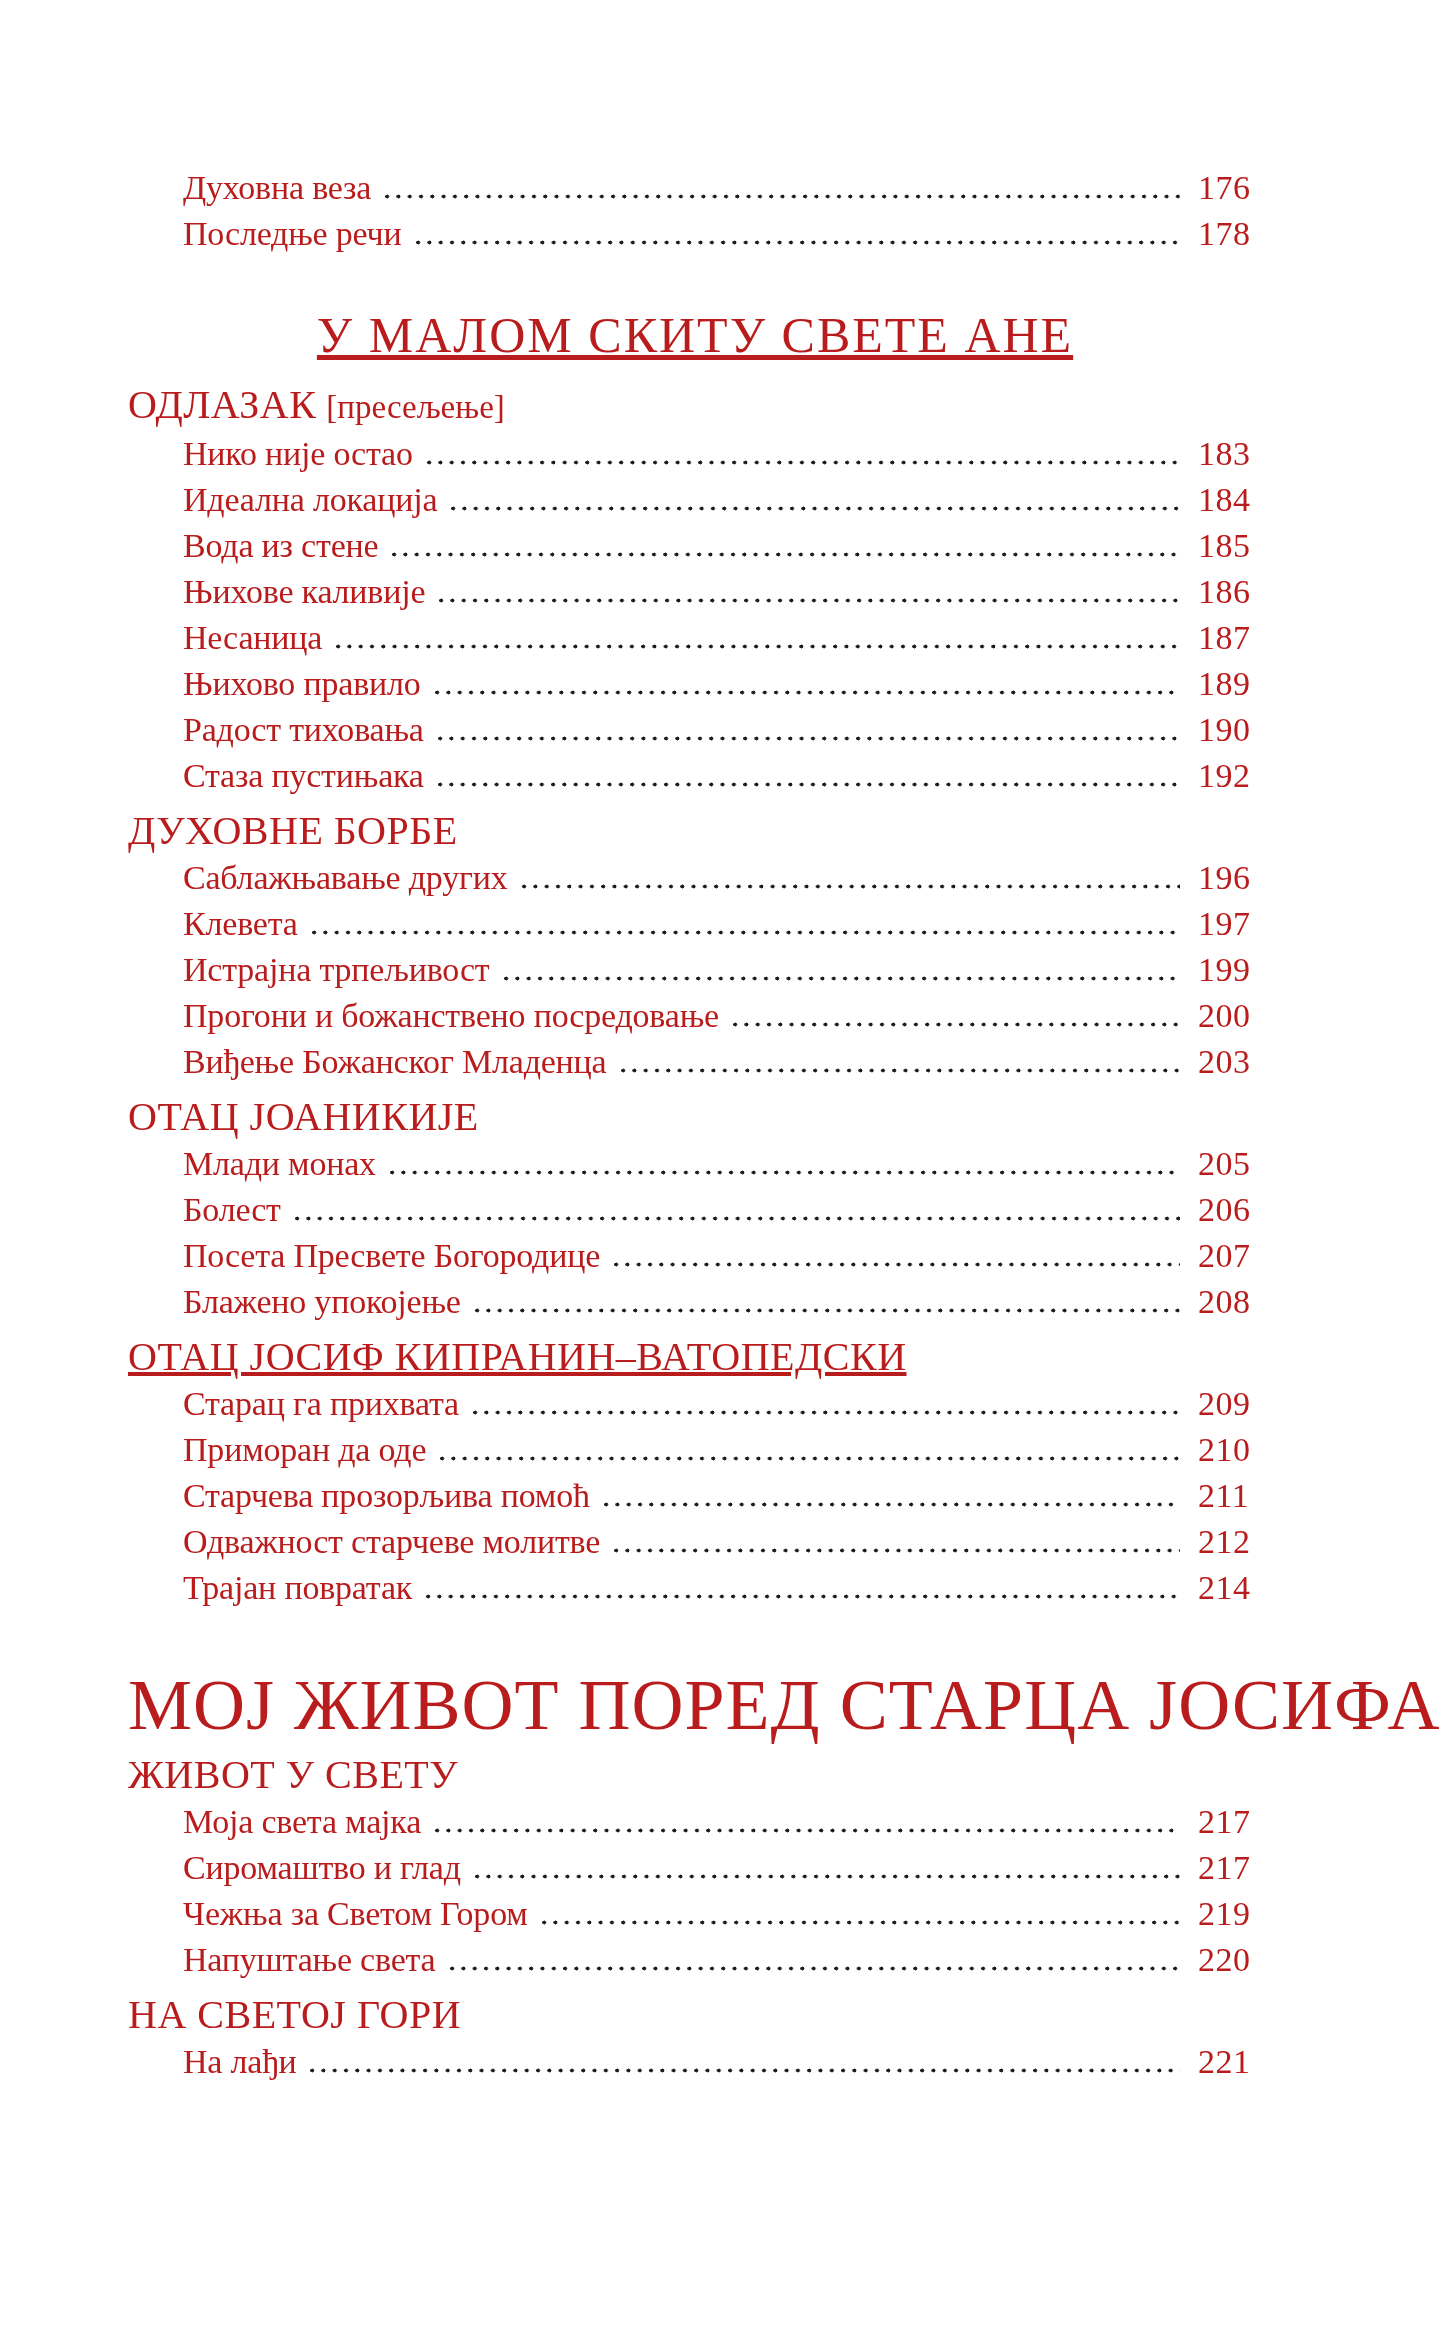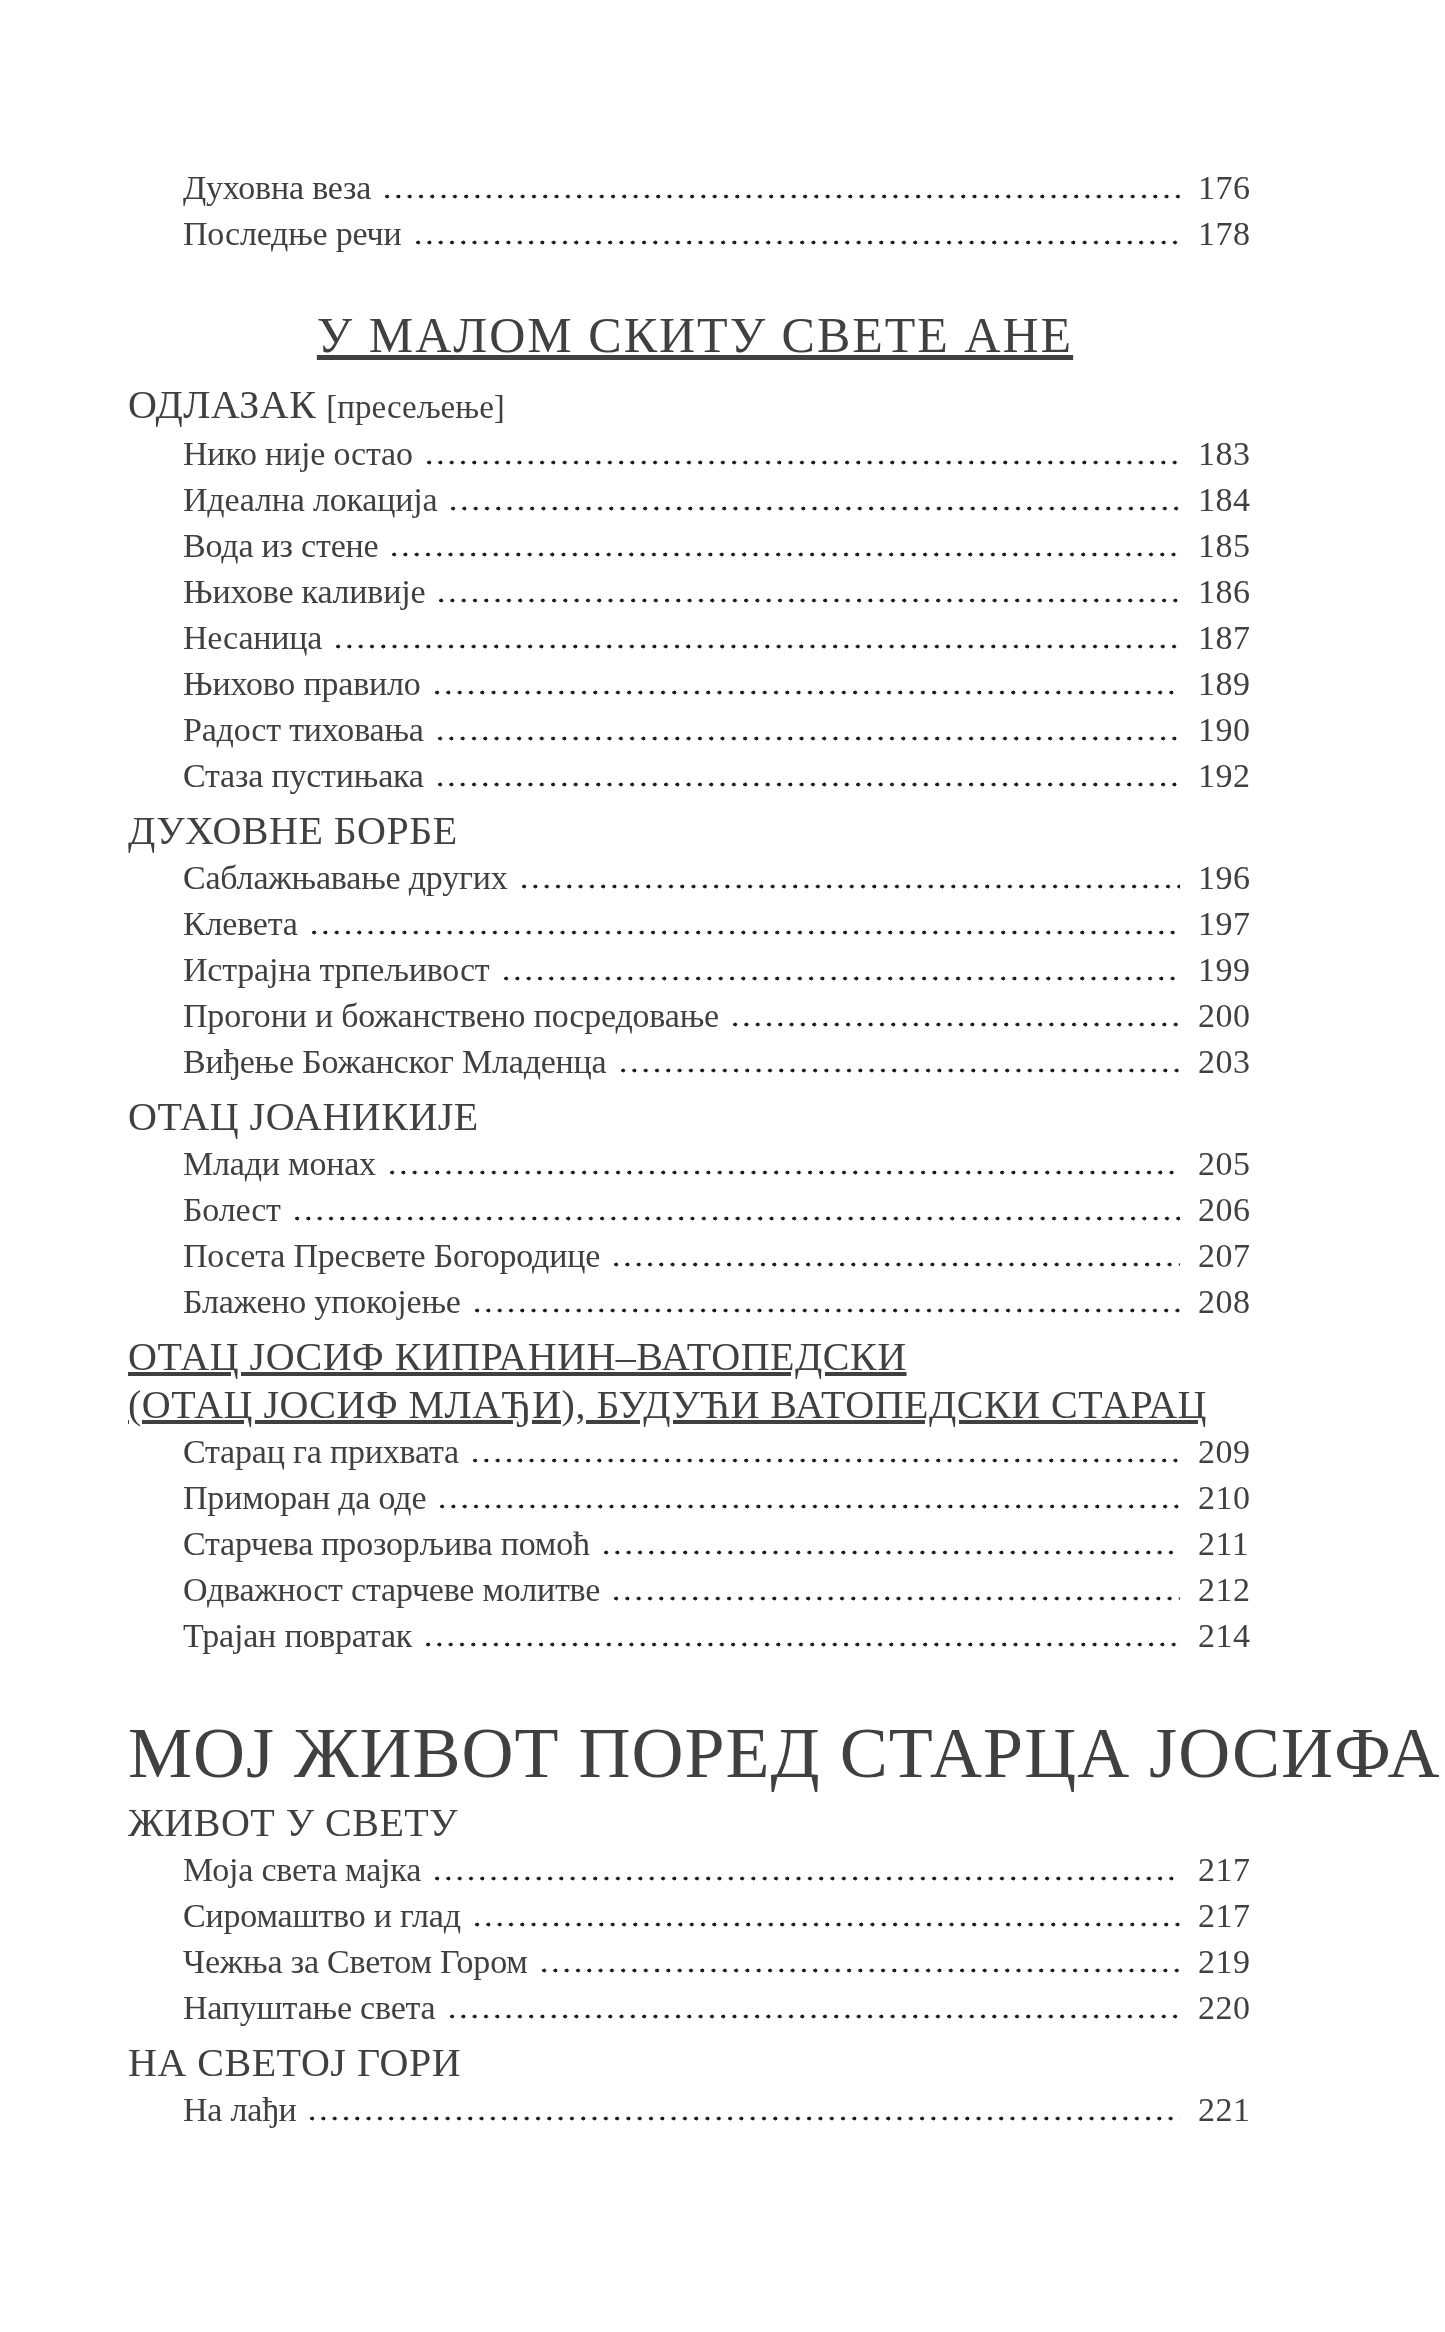--- a/index.html
+++ b/index.html
@@ -5,21 +5,21 @@
   html, body {
     margin: 0;
     padding: 0;
     background: #ffffff;
   }
   .page {
     position: relative;
     width: 1445px;
     height: 2332px;
     background: #ffffff;
-    color: #404040;
+    color: #b91c1c;
     font-family: "Liberation Serif", "DejaVu Serif", serif;
     box-sizing: border-box;
     padding: 165px 183px 12px 128px;
     overflow: hidden;
   }
   .toc { width: 100%; }
 
   
   .entry-row {
     display: flex;
@@ -193,21 +193,20 @@
         <span class="leader"></span>
         <span class="pagenum">207</span>
       </div>
       <div class="entry-row">
         <span class="entry-title">Блажено упокојење</span>
         <span class="leader"></span>
         <span class="pagenum">208</span>
       </div>
       <div class="section-heading two-line">
         <div class="section-line"><span>ОТАЦ ЈОСИФ КИПРАНИН–ВАТОПЕДСКИ</span></div>
-        <div class="section-line">(ОТАЦ ЈОСИФ МЛАЂИ), БУДУЋИ ВАТОПЕДСКИ СТАРАЦ</div>
       </div>
       <div class="entry-row">
         <span class="entry-title">Старац га прихвата</span>
         <span class="leader"></span>
         <span class="pagenum">209</span>
       </div>
       <div class="entry-row">
         <span class="entry-title">Приморан да оде</span>
         <span class="leader"></span>
         <span class="pagenum">210</span>

